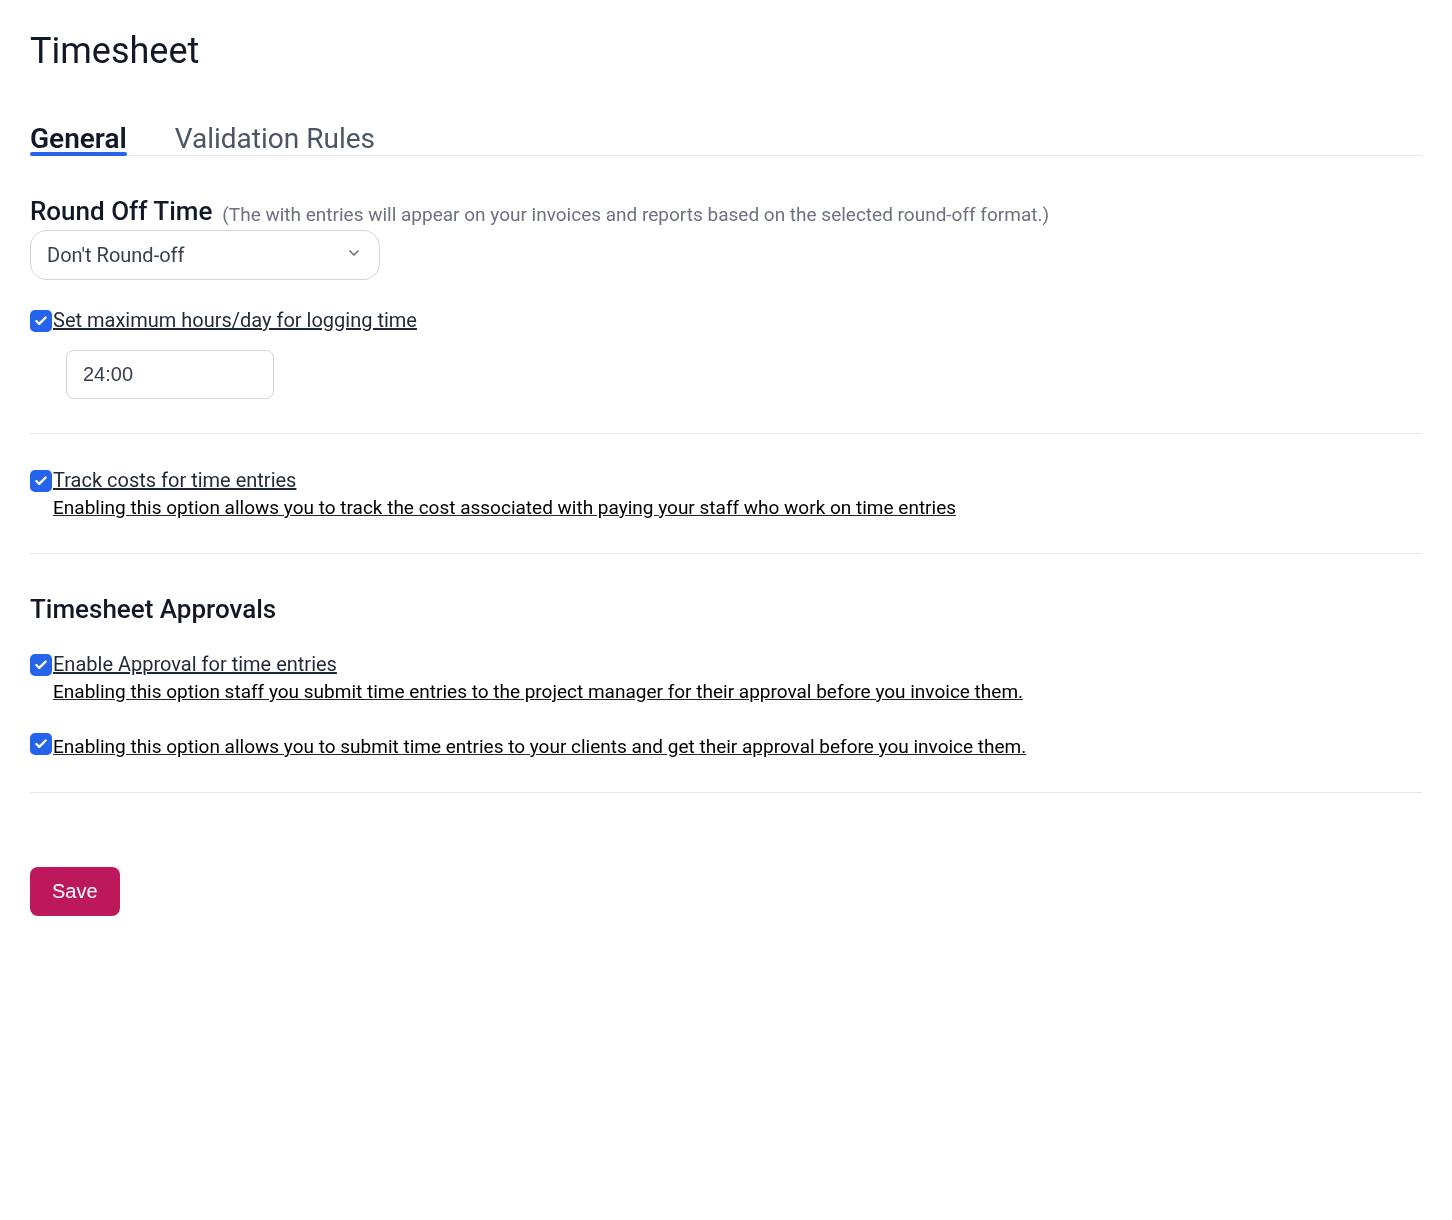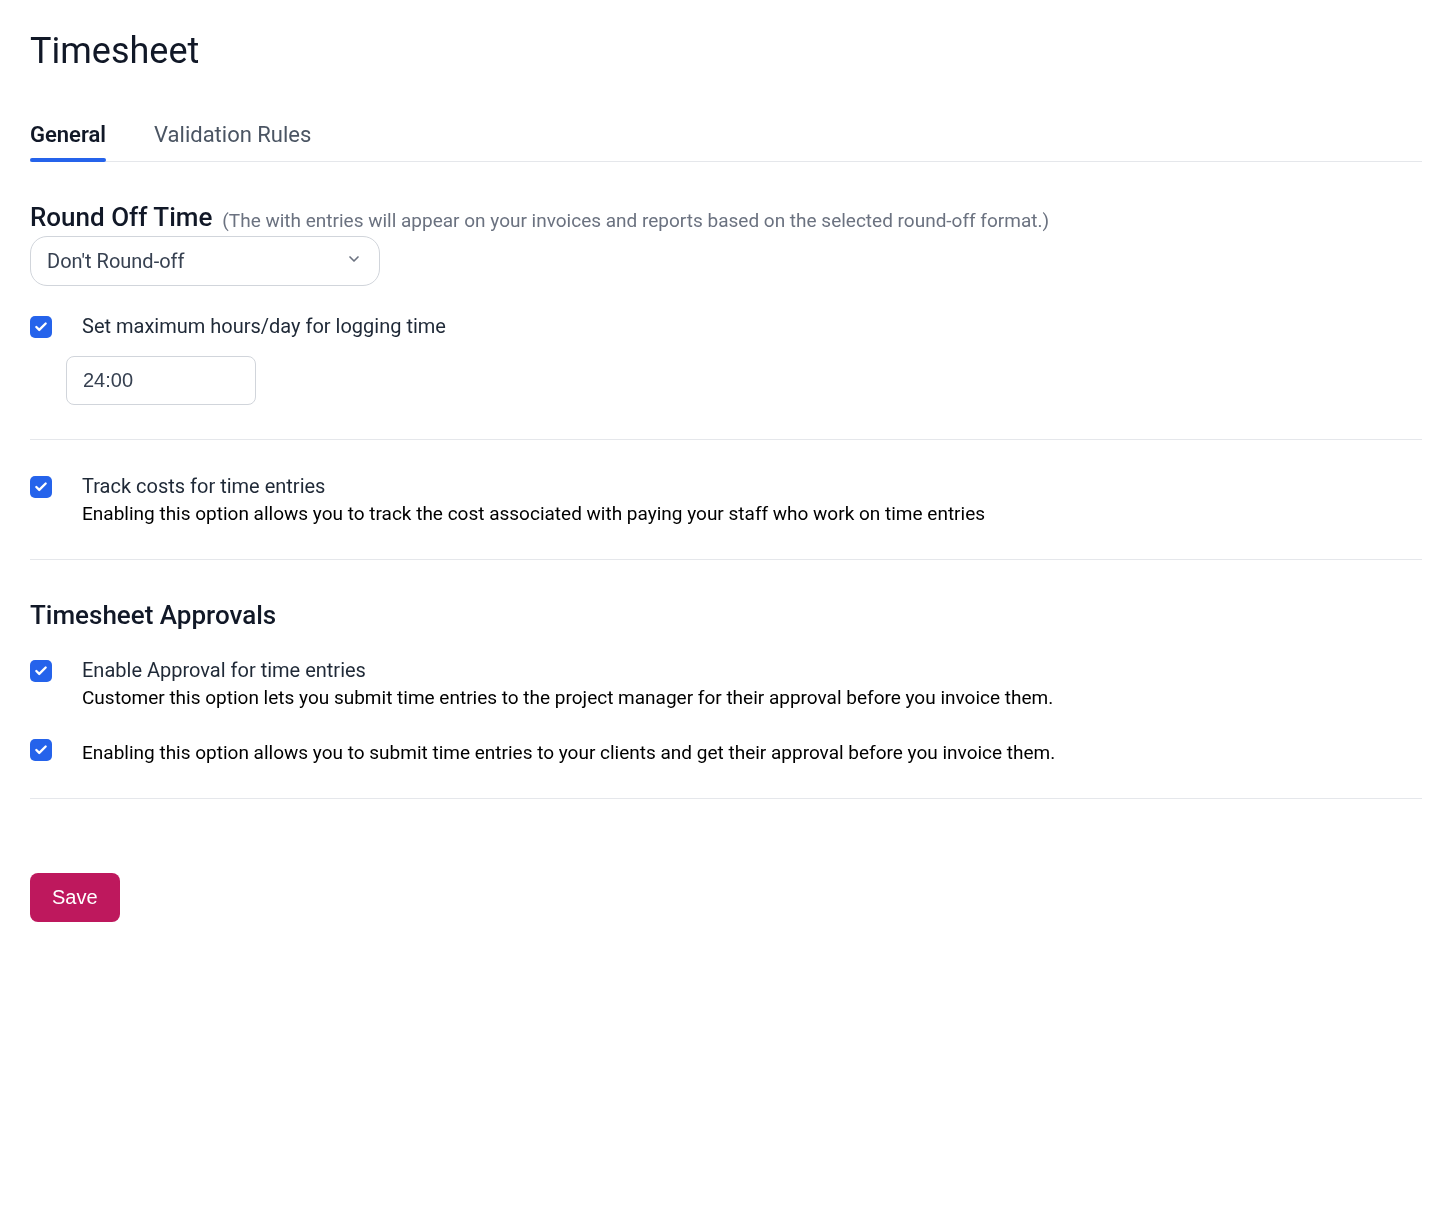--- a/index.html
+++ b/index.html
@@ -20,22 +20,21 @@
       color: #111827;
       margin-bottom: 50px;
     }
     .tabs {
       display: flex;
       gap: 48px;
       border-bottom: 1px solid #e5e7eb;
       margin-bottom: 40px;
     }
     .tab {
-      padding-bottom: 14px;
-      font-size: 22px;
+      font-size: 28px;
       cursor: pointer;
       color: #4b5563;
       position: relative;
     }
     .tab.active {
       color: #111827;
       font-weight: 600;
     }
     .tab.active::after {
       content: "";
@@ -80,22 +79,23 @@
     .chevron {
       position: absolute;
       right: 18px;
       top: 50%;
       transform: translateY(-50%);
       pointer-events: none;
     }
     .checkbox-row {
       display: flex;
       align-items: flex-start;
-      gap: 30px;
+      gap: 1px;
       margin-top: 28px;
+      text-decoration: underline;
     }
     .checkbox {
       width: 22px;
       height: 22px;
       border-radius: 5px;
       background: #2563eb;
       display: flex;
       align-items: center;
       justify-content: center;
       flex-shrink: 0;
@@ -121,21 +121,21 @@
     .input-indent {
       margin-left: 36px;
       margin-top: 18px;
     }
     .text-input {
       border: 1px solid #d1d5db;
       border-radius: 8px;
       padding: 12px 16px;
       font-size: 20px;
       color: #374151;
-      width: 190px;
+      width: 208px;
     }
     .divider {
       border: none;
       border-top: 1px solid #e5e7eb;
       margin: 34px 0;
     }
     .subsection-title {
       font-size: 26px;
       font-weight: 500;
       color: #111827;
@@ -212,21 +212,21 @@
 <div class="subsection-title">Timesheet Approvals</div>
 
 <div class="checkbox-row">
   <div class="checkbox">
     <svg viewBox="0 0 24 24" fill="none" stroke="#fff" stroke-width="4" stroke-linecap="round" stroke-linejoin="round">
         <polyline points="20 6 9 17 4 12"></polyline>
       </svg>
   </div>
   <div class="checkbox-content">
     <div class="checkbox-label">Enable Approval for time entries</div>
-    <div class="checkbox-desc">Customer this option lets you submit time entries to the project manager for their approval before you invoice them.</div>
+    <div class="checkbox-desc">Enabling this option staff you submit time entries to the project manager for their approval before you invoice them.</div>
   </div>
 </div>
 
 <div class="checkbox-row">
   <div class="checkbox">
     <svg viewBox="0 0 24 24" fill="none" stroke="#fff" stroke-width="4" stroke-linecap="round" stroke-linejoin="round">
         <polyline points="20 6 9 17 4 12"></polyline>
       </svg>
   </div>
   <div class="checkbox-content">

